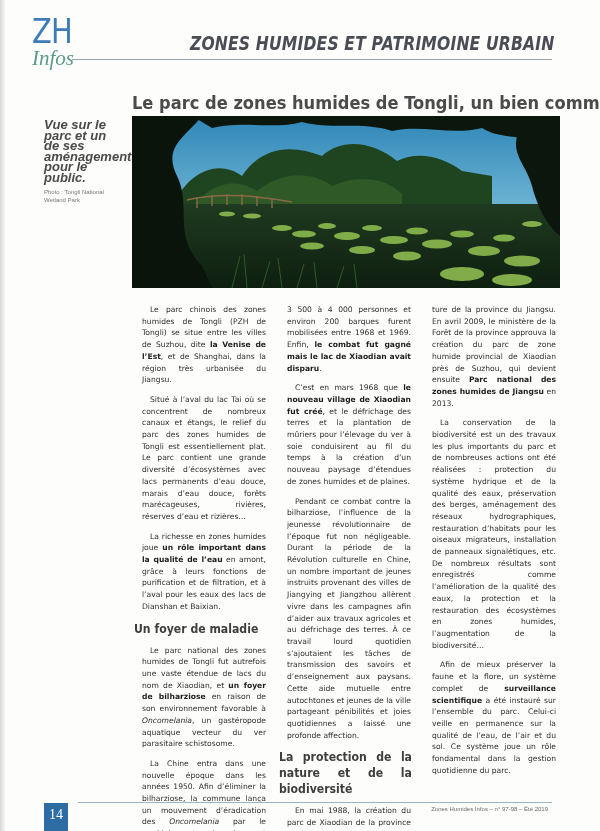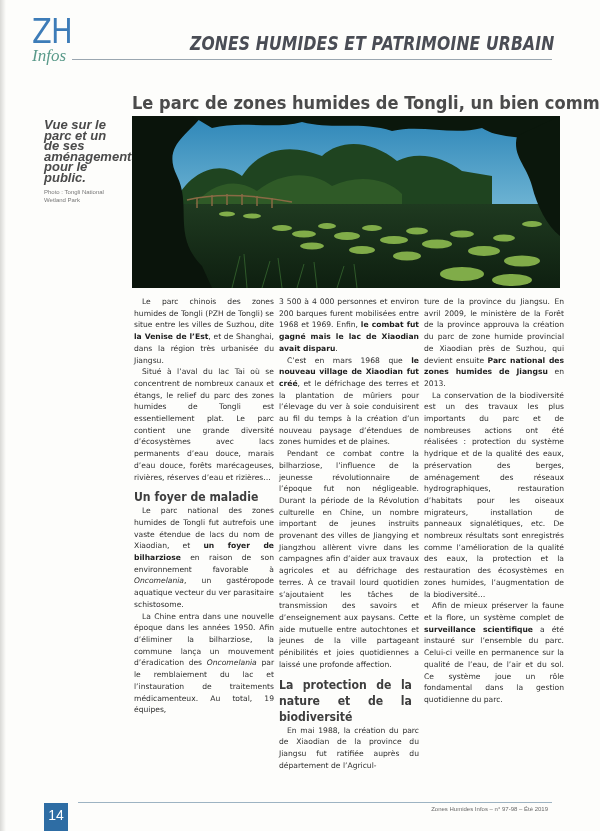--- a/index.html
+++ b/index.html
@@ -2,47 +2,47 @@
 <html><head>
 <meta charset="utf-8">
 <style>
   html, body { margin:0; padding:0; }
   body {
     width:600px; height:831px; background:#fdfdfb; position:relative; overflow:hidden;
     font-family: "Liberation Sans", "DejaVu Sans", sans-serif; color:#2b2b2b;
   }
   .logo { position:absolute; left:32px; top:14px; width:60px; }
   .logo-zh { font-family:"DejaVu Sans", sans-serif; font-size:34px; line-height:34px; color:#3d7cb8; letter-spacing:-1px; transform:scaleX(0.85); transform-origin:left; }
-  .logo-infos { font-family:"Liberation Serif", serif; font-style:italic; font-size:17px; color:#5a9a8a; margin-top:-2px; }
+  .logo-infos { font-family:"Liberation Serif", serif; font-style:italic; font-size:21px; color:#5a9a8a; margin-top:-2px; }
   .header-line { position:absolute; left:72px; top:59px; width:480px; height:1px; background:#9aa6b0; }
   .section-title {
     position:absolute; right:46px; top:32px; font-family:"DejaVu Sans", sans-serif;
     font-weight:bold; font-style:italic; font-size:19px; color:#4a4d55;
     transform:scaleX(0.82); transform-origin:right; letter-spacing:0.2px; white-space:nowrap;
   }
   .article-title {
     position:absolute; left:132px; top:93px; font-family:"DejaVu Sans", sans-serif;
     font-weight:bold; font-size:17.5px; color:#4b4b4b; white-space:nowrap;
     transform:scaleX(0.93); transform-origin:left;
   }
   .caption { position:absolute; left:44px; top:120px; width:80px; }
   .caption-text { font-family:"Liberation Sans", sans-serif; font-style:italic; font-weight:bold; font-size:13px; line-height:10.5px; color:#4a4a4a; }
   .caption-credit { font-size:6px; line-height:7.5px; color:#777; margin-top:6px; }
   .photo { position:absolute; left:132px; top:116px; width:428px; height:172px; overflow:hidden; background:#0c1a0e; }
   .photo svg { display:block; }
   .col { position:absolute; top:296px; width:140px; font-family:"DejaVu Sans", sans-serif; font-size:7.6px; line-height:11.7px; color:#2e2e2e; text-align:justify; hyphens:auto; }
-  .col p { margin:0; text-indent:8px; }
+  .col p { margin:8px; text-indent:8px; }
   .col p.cont { text-indent:0; }
   .col h3 { font-family:"DejaVu Sans", sans-serif; font-weight:bold; font-size:11.5px; line-height:16px; color:#3e3e3e; margin:6px 0 0 0; transform:scaleX(0.95); transform-origin:left; }
   .col b { color:#1e1e1e; }
   .c1 { left:134px; }
   .c2 { left:279px; }
   .c3 { left:424px; }
   .footer-line { position:absolute; left:78px; top:802px; width:474px; height:1px; background:#9db3c2; }
-  .page-num { position:absolute; left:44px; top:803px; width:24px; height:28px; background:#2e6da4; color:#fff; font-family:Liberation Sans, sans-serif; font-size:14px; line-height:24px; text-align:center; }
+  .page-num { position:absolute; left:44px; top:803px; width:24px; height:28px; background:#2e6da4; color:#fff; font-family:Liberation Serif, serif; font-size:14px; line-height:24px; text-align:center; }
   .footer-text { position:absolute; right:52px; top:806px; font-size:6px; color:#6a6a6a; white-space:nowrap; }
   .scan-edge { position:absolute; left:0; top:0; width:6px; height:831px; background:linear-gradient(to right,#d9d9d6,#fdfdfb); }
 </style>
 </head>
 <body>
 
 <div class="scan-edge"></div>
 
 <div class="logo">
   <div class="logo-zh">ZH</div>
@@ -117,20 +117,21 @@
         <line x1="185" y1="172" x2="182" y2="146"></line>
       <line x1="205" y1="172" x2="212" y2="150"></line>
         <line x1="225" y1="172" x2="222" y2="148"></line>
     </g>
   </svg>
 </div>
 
 <div class="col c1">
     <p><span>Le parc chinois des zones humides de Tongli (PZH de Tongli) se situe entre les villes de Suzhou, dite </span><b>la Venise de l’Est</b><span>, et de Shanghai, dans la région très urbanisée du Jiangsu.</span></p>
     <p><span>Situé à l’aval du lac Tai où se concentrent de nombreux canaux et étangs, le relief du parc des zones humides de Tongli est essentiellement plat. Le parc contient une grande diversité d’écosystèmes avec lacs permanents d’eau douce, marais d’eau douce, forêts marécageuses, rivières, réserves d’eau et rizières…</span></p>
+    <p><span>La richesse en zones humides joue </span><b>un rôle important dans la qualité de l’eau</b><span> en amont, grâce à leurs fonctions de purification et de filtration, et à l’aval pour les eaux des lacs de Dianshan et Baixian.</span></p>
     <h3>Un foyer de maladie</h3>
     <p><span>Le parc national des zones humides de Tongli fut autrefois une vaste étendue de lacs du nom de Xiaodian, et </span><b>un foyer de bilharziose</b><span> en raison de son environnement favorable à </span><i>Oncomelania</i><span>, un gastéropode aquatique vecteur du ver parasitaire schistosome.</span></p>
     <p><span>La Chine entra dans une nouvelle époque dans les années 1950. Afin d’éliminer la bilharziose, la commune lança un mouvement d’éradication des </span><i>Oncomelania</i><span> par le remblaiement du lac et l’instauration de traitements médicamenteux. Au total, 19 équipes,</span></p>
   </div>
 <div class="col c2">
     <p class="cont"><span>3 500 à 4 000 personnes et environ 200 barques furent mobilisées entre 1968 et 1969. Enfin, </span><b>le combat fut gagné mais le lac de Xiaodian avait disparu</b><span>.</span></p>
     <p><span>C’est en mars 1968 que </span><b>le nouveau village de Xiaodian fut créé</b><span>, et le défrichage des terres et la plantation de mûriers pour l’élevage du ver à soie conduisirent au fil du temps à la création d’un nouveau paysage d’étendues de zones humides et de plaines.</span></p>
     <p><span>Pendant ce combat contre la bilharziose, l’influence de la jeunesse révolutionnaire de l’époque fut non négligeable. Durant la période de la Révolution culturelle en Chine, un nombre important de jeunes instruits provenant des villes de Jiangying et Jiangzhou allèrent vivre dans les campagnes afin d’aider aux travaux agricoles et au défrichage des terres. À ce travail lourd quotidien s’ajoutaient les tâches de transmission des savoirs et d’enseignement aux paysans. Cette aide mutuelle entre autochtones et jeunes de la ville partageant pénibilités et joies quotidiennes a laissé une profonde affection.</span></p>
     <h3>La protection de la nature et de la biodiversité</h3>
     <p><span>En mai 1988, la création du parc de Xiaodian de la province du Jiangsu fut ratifiée auprès du département de l’Agricul-</span></p>

